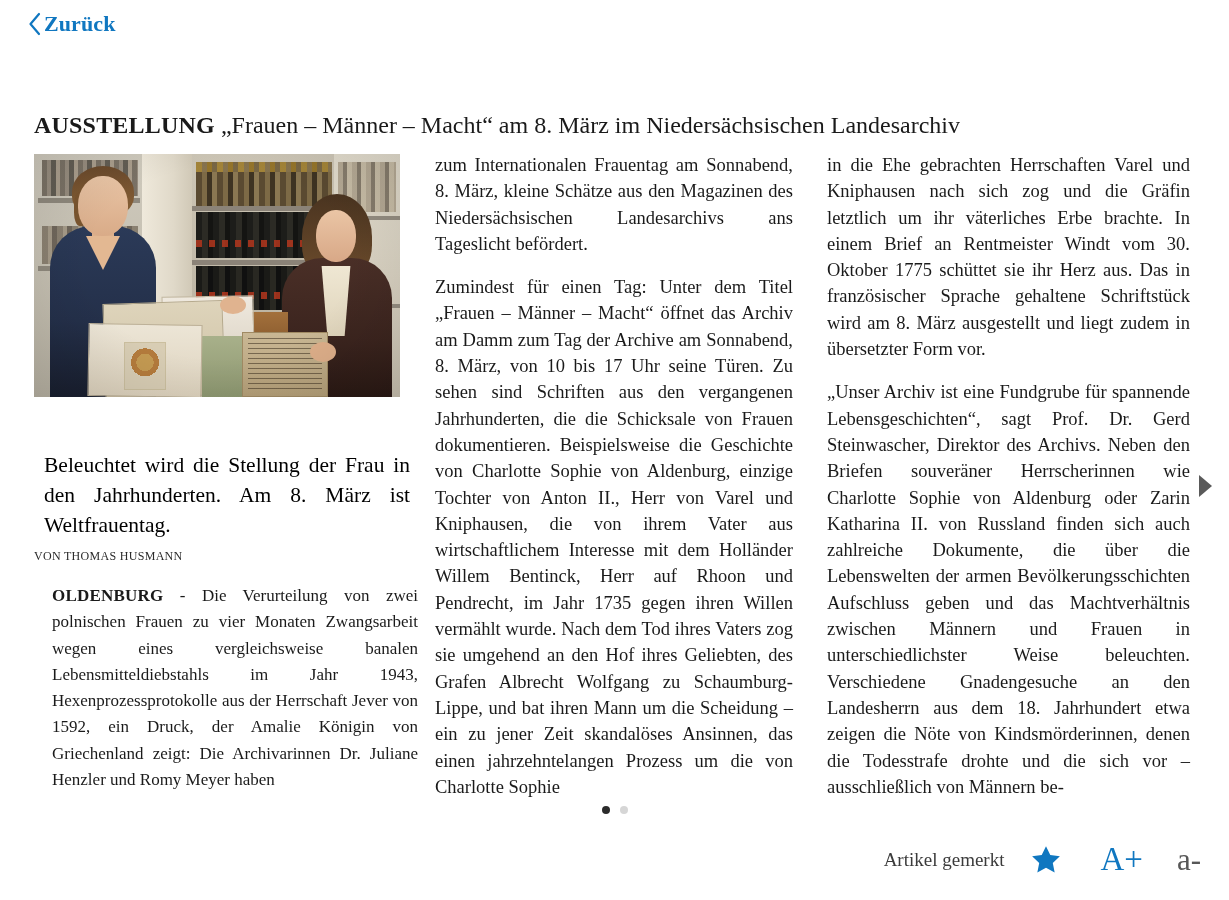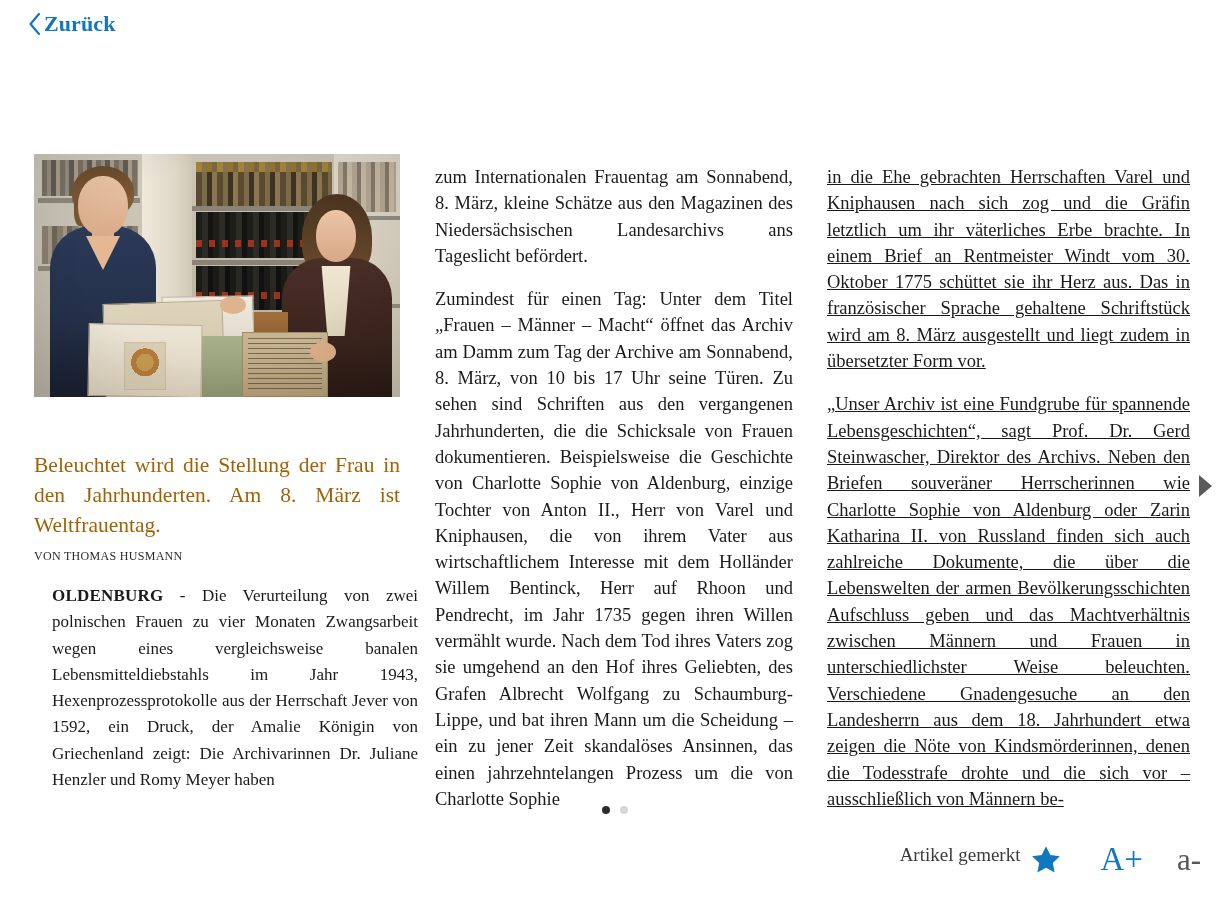--- a/index.html
+++ b/index.html
@@ -85,24 +85,24 @@
   .col {
     position: absolute;
     top: 152px;
     width: 364px;
     font-size: 18.5px;
     line-height: 26.3px;
     text-align: justify;
     color: #1a1a1a;
     hyphens: none;
   }
-  .col p { margin: 12px 0 17px 0; }
+  .col p { margin: 0 0 17px 0; }
   .col p:last-child { margin-bottom: 0; }
   #col2 { left: 435px; width: 358px; }
-  #col3 { left: 827px; width: 363px; text-decoration: underline; }
+  #col3 { left: 827px; width: 363px; }
 
   
   .photo-wrap {
     position: absolute;
     left: 34px;
     top: 154px;
     width: 366px;
     height: 243px;
     overflow: hidden;
     background: #cfc9bd;
@@ -325,27 +325,27 @@
     top: 400px;
     width: 368px;
     font-size: 15px;
     line-height: 19px;
     color: #55524d;
   }
 
   
   .lead {
     position: absolute;
-    left: 34px;
+    left: 44px;
     top: 450px;
     width: 366px;
     font-size: 21.5px;
     line-height: 30px;
     text-align: justify;
-    color: #a16207;
+    color: #000000;
   }
 
   .byline {
     position: absolute;
     left: 34px;
     top: 549px;
     font-size: 12px;
     letter-spacing: 0.3px;
     color: #2a2a2a;
   }
@@ -392,22 +392,22 @@
   .toolbar {
     position: absolute;
     right: 28px;
     top: 843px;
     display: flex;
     align-items: center;
     gap: 0;
   }
   .bookmark {
     display: flex;
-    align-items: flex-start;
-    gap: 10px;
+    align-items: center;
+    gap: 26px;
     cursor: pointer;
     margin-right: 38px;
   }
   .bookmark-label {
     font-size: 19px;
     color: #3b3b3b;
   }
   .star {
     width: 32px; height: 32px;
     display: block;
@@ -436,20 +436,23 @@
   <div class="back-link">
     <span class="back-chevron">
       <svg width="13" height="24" viewBox="0 0 13 24" aria-hidden="true">
         <path d="M11 2 L2.5 12 L11 22" fill="none" stroke="#1077c0" stroke-width="2.2" stroke-linecap="round" stroke-linejoin="round"></path>
       </svg>
     </span>
     <span class="back-label">Zurück</span>
   </div>
 
 
+  <div class="subhead">
+    <span class="kicker">AUSSTELLUNG</span><span> „Frauen – Männer – Macht“ am 8. März im Niedersächsischen Landesarchiv</span>
+  </div>
 
   <div class="photo-wrap">
     <div class="photo">
       <div class="ph-wall"></div>
       <div class="ph-shelf-left"></div>
       <div class="ph-books-l1"></div>
       <div class="ph-books-l2"></div>
       <div class="ph-pillar"></div>
       <div class="ph-shelf-mid"></div>
       <div class="ph-row-a"></div>

